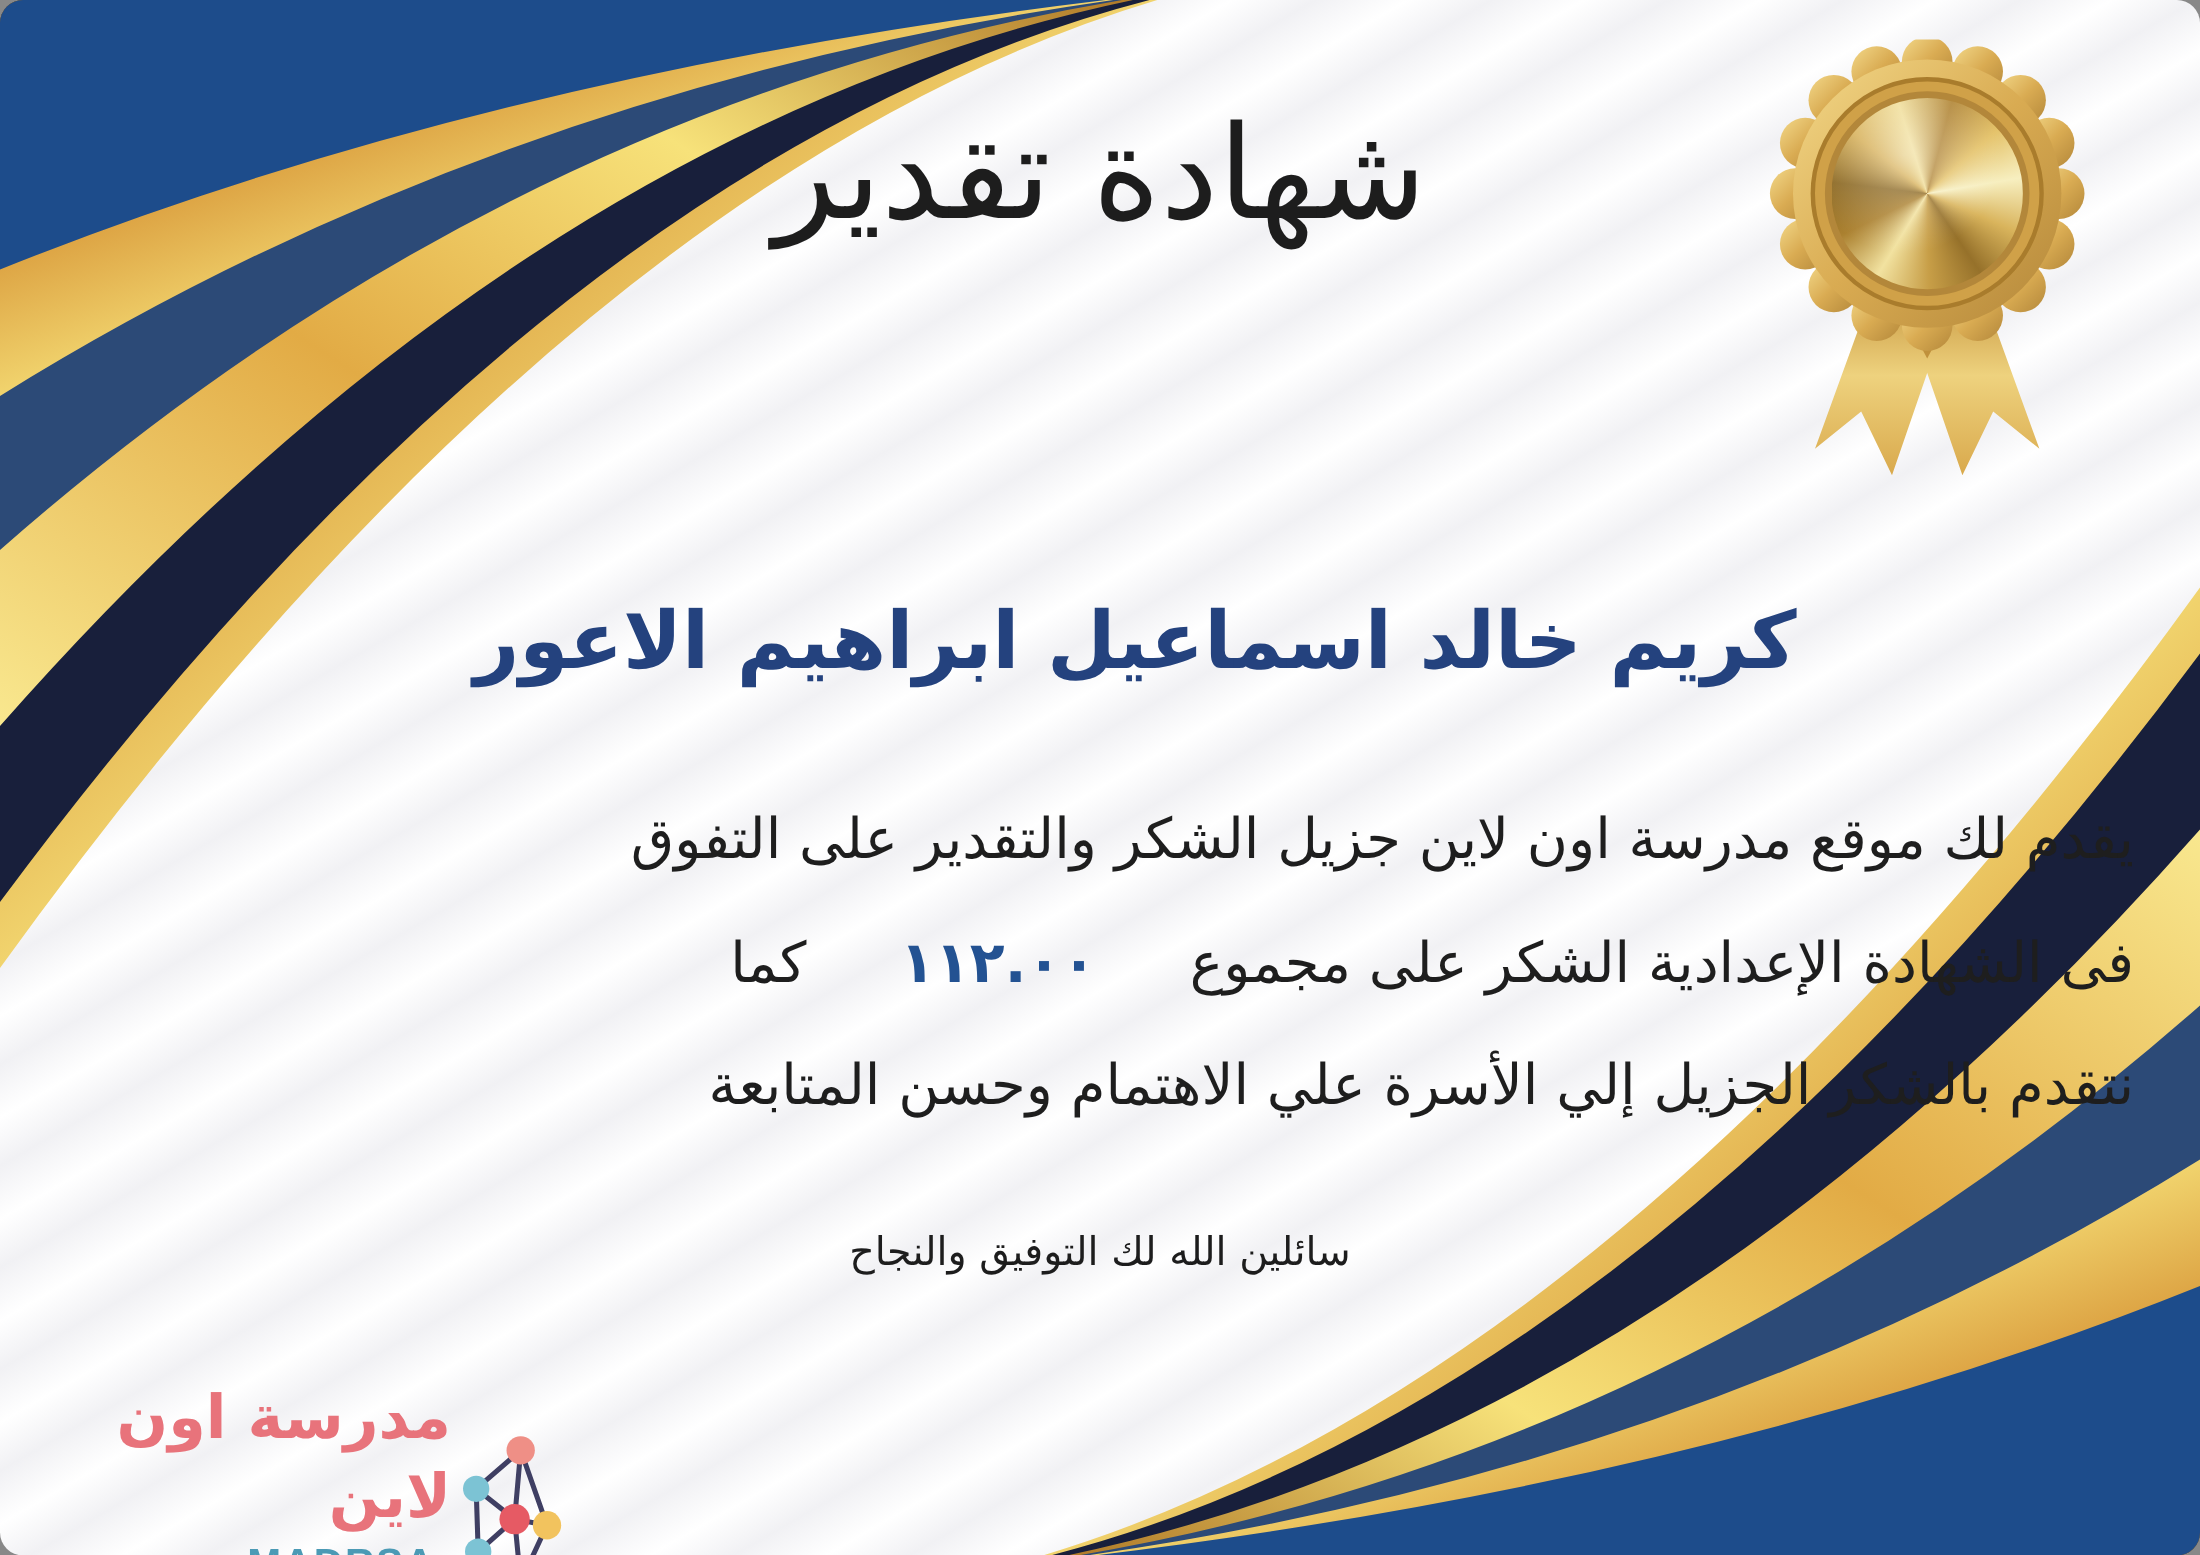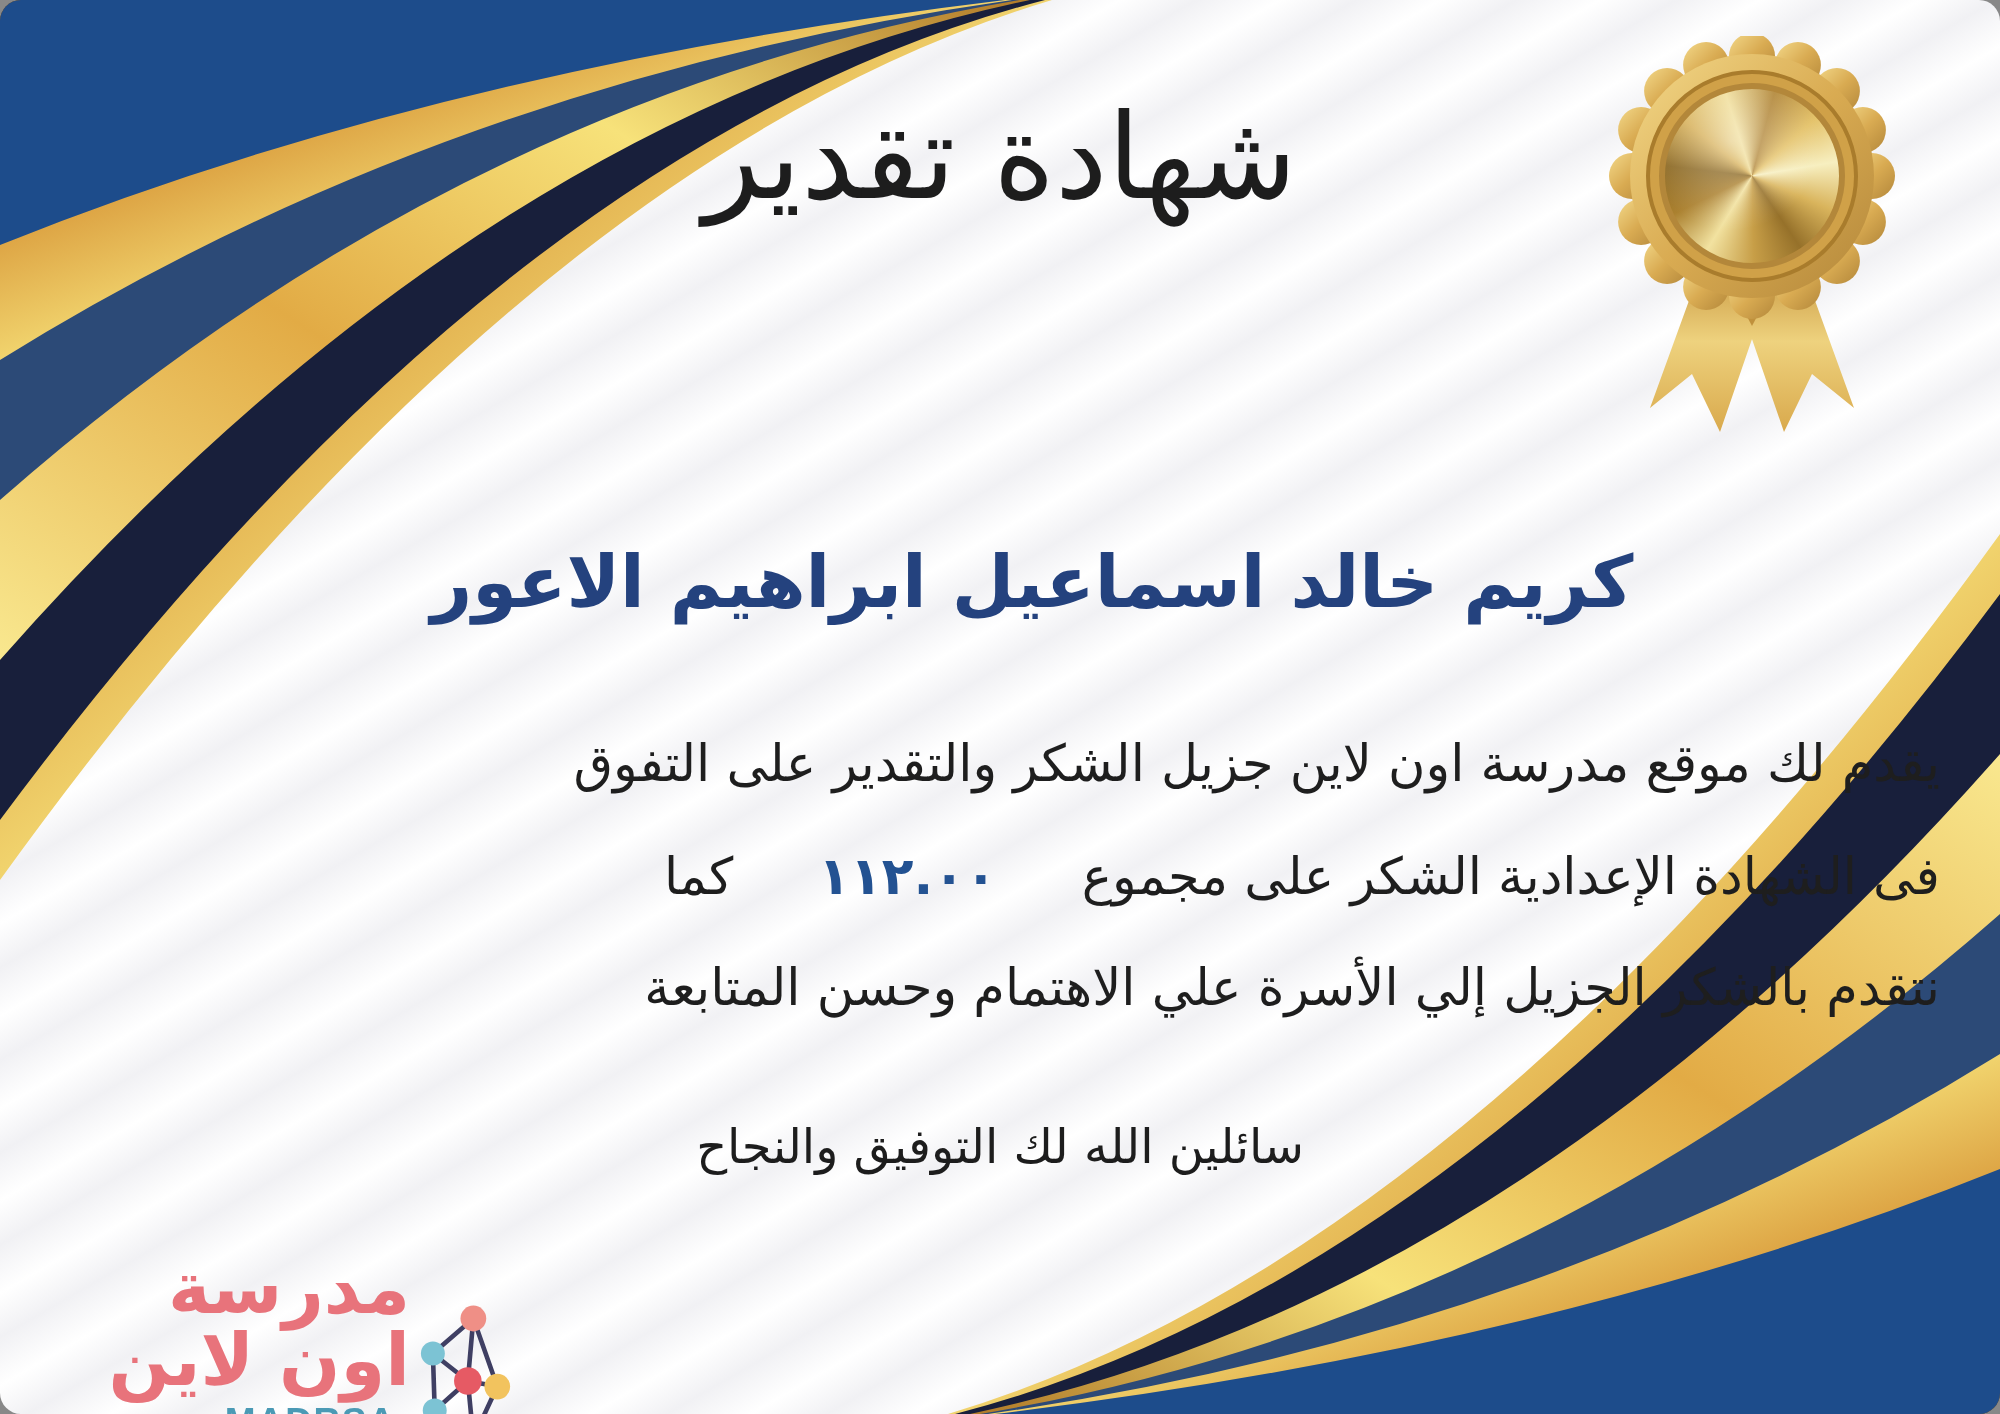--- a/index.html
+++ b/index.html
@@ -12,35 +12,35 @@
   }
   .deco{position:absolute;pointer-events:none;}
   .deco-tl{left:0;top:0;}
   .deco-br{right:0;bottom:0;transform:rotate(180deg);}
   .layer-text{position:absolute;left:0;width:100%;text-align:center;color:#1d1d1d;z-index:5;}
   .title{top:88px;font-size:118px;letter-spacing:1px;}
   .name{top:540px;font-size:72px;font-weight:bold;color:#24427e;margin-left:32px;}
   .body-block{position:absolute;top:708px;left:3%;width:94%;z-index:5;}
   .body-line{height:112px;line-height:112px;font-size:51px;color:#1e1e1e;text-align:right;direction:rtl;}
   .score{color:#235292;font-size:52px;font-weight:bold;margin:0 85px;letter-spacing:4px;}
-  .closing{top:1118px;font-size:48px;}
+  .closing{top:1118px;font-size:36px;}
   
   .medal{position:absolute;left:1602px;top:36px;width:300px;height:398px;z-index:4;}
   .medal svg{position:absolute;left:0;top:0;}
   .medal-face{
     position:absolute;left:57px;top:47px;width:186px;height:186px;border-radius:50%;
     border:6px solid #b3873a;box-sizing:border-box;
     background:
       radial-gradient(circle at 38% 30%, rgba(255,255,255,.38), rgba(255,255,255,0) 55%),
       conic-gradient(from 15deg,#b08434,#e4c269,#f7efc0,#d9b45c,#96712a,#c79e47,#f2e2a0,#ab8130,#8a661f,#d5ad52,#f0dd96,#b08434);
   }
   
   .logo{position:absolute;left:18px;top:1252px;display:flex;align-items:center;gap:10px;z-index:6;}
   .logo-texts{width:392px;text-align:right;}
-  .logo-ar{font-size:72px;font-weight:bold;color:#e8737b;direction:rtl;line-height:72px;}
+  .logo-ar{font-size:55px;font-weight:bold;color:#e8737b;direction:rtl;line-height:72px;}
   .logo-en{font-size:37px;font-weight:bold;color:#4b9ab5;letter-spacing:1.5px;line-height:52px;font-family:"Liberation Sans","DejaVu Sans",sans-serif;}
 </style>
 </head>
 <body>
 
 <div class="canvas">
 
   <svg class="deco deco-tl" width="1100" height="1000" viewBox="0 0 1100 1000">
     <defs>
       <linearGradient id="goldGrad" x1="0" y1="0" x2="1" y2="1">

